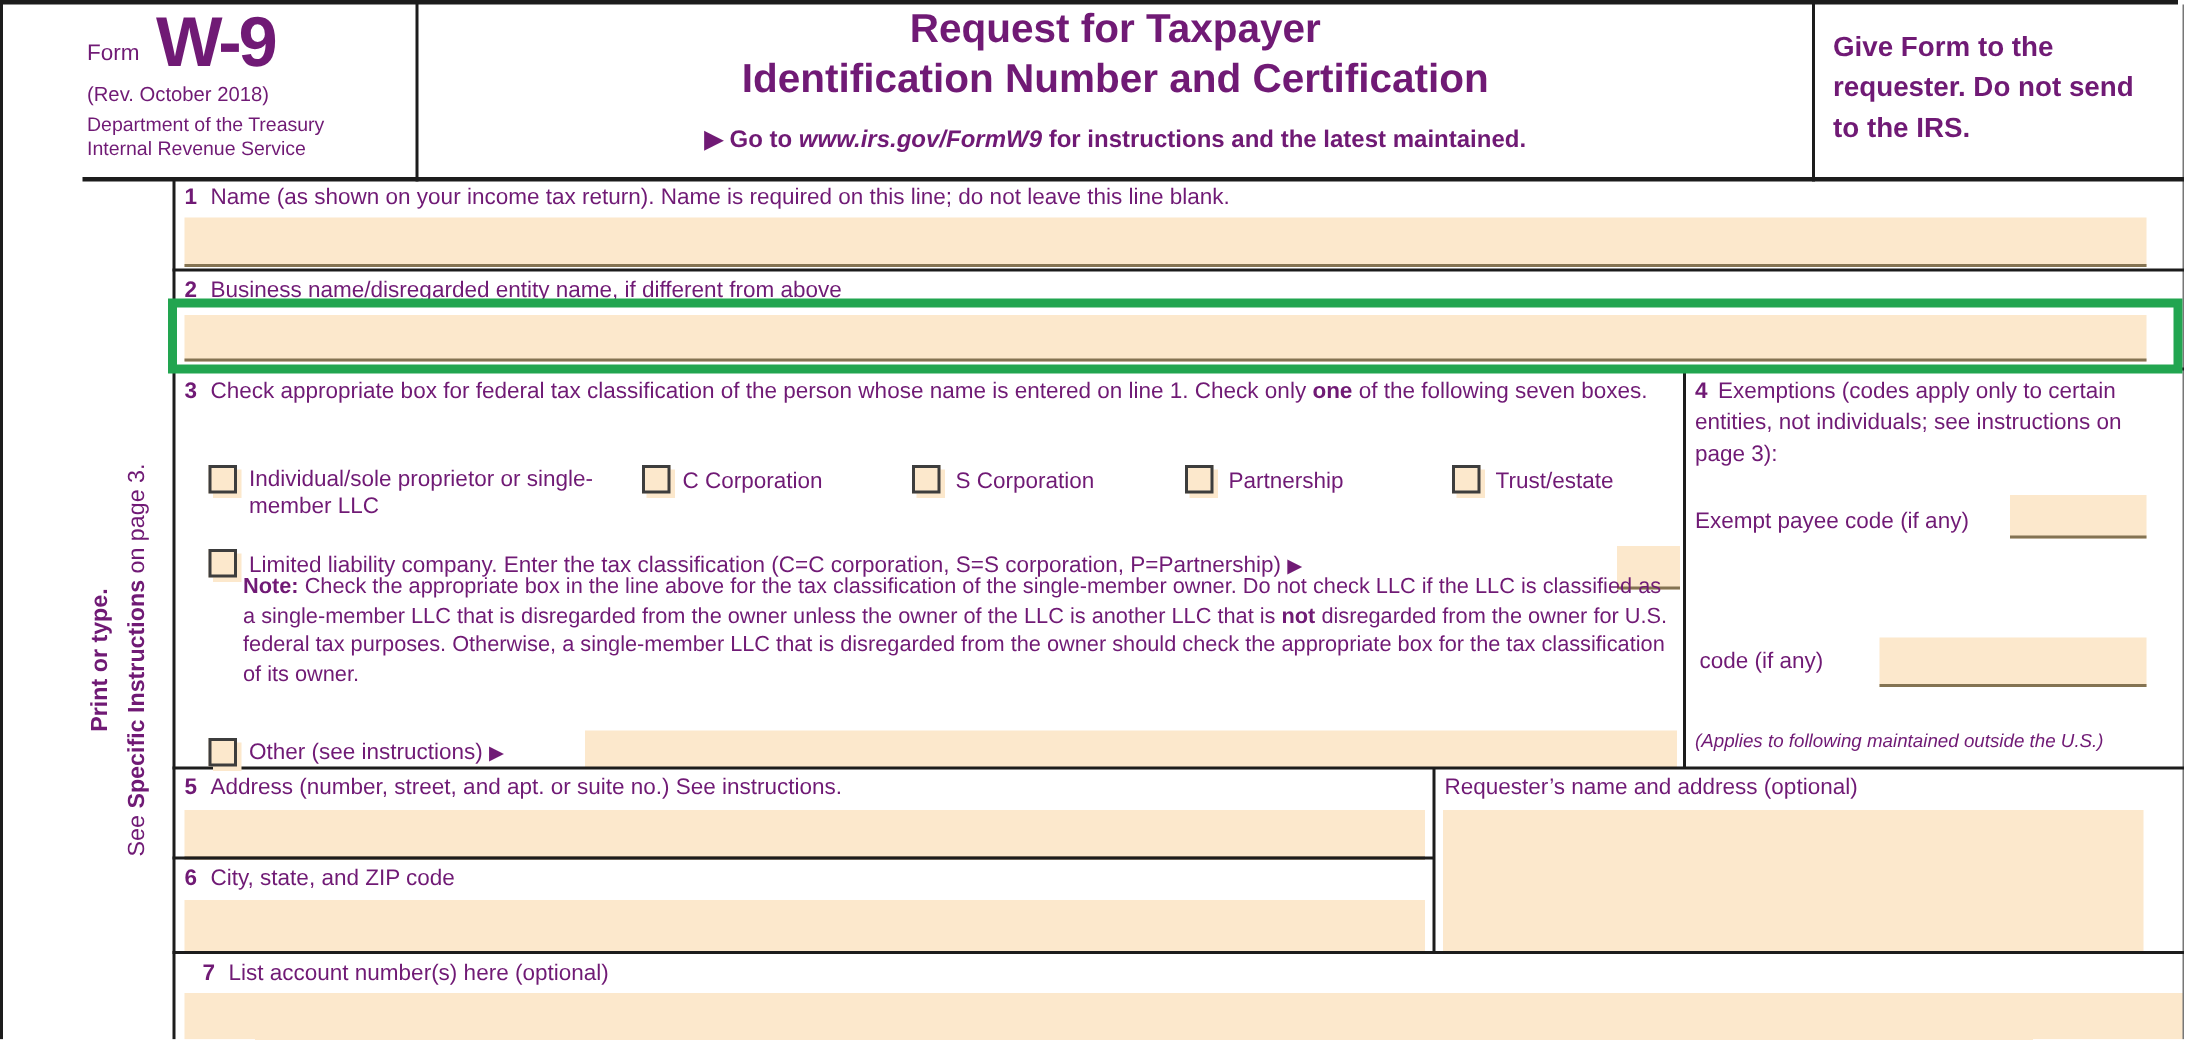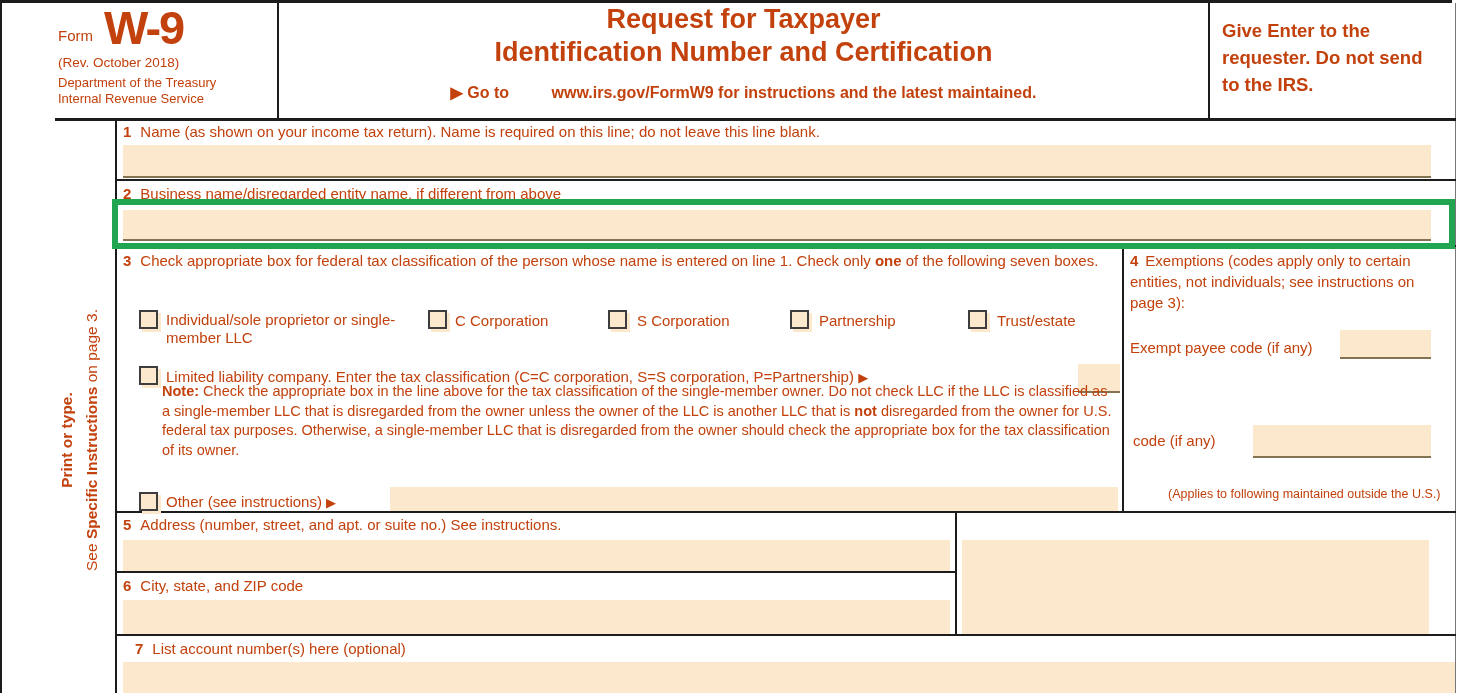--- a/index.html
+++ b/index.html
@@ -1,28 +1,28 @@
 <!DOCTYPE html>
 <html><head>
 <meta charset="utf-8">
 <style>
   html,body{margin:0;padding:0;background:#fff;}
   .page{position:relative;width:1469px;height:693px;background:#fff;overflow:hidden;
-        font-family:"Liberation Sans",sans-serif;color:#c2410c;}
+        font-family:"Liberation Sans",sans-serif;color:#701a75;}
   .hline,.vline{position:absolute;background:#1c1c1c;z-index:2;}
   .fld{position:absolute;background:#fce8cc;border-bottom:2px solid #847352;z-index:1;}
   .lbl{position:absolute;font-size:15px;line-height:19px;z-index:3;white-space:nowrap;}
   .wrap{white-space:normal;}
   .num{font-weight:bold;margin-right:9px;}
   .cb{position:absolute;width:15px;height:15px;border:2px solid #3d3d3d;background:#fce8cc;
       box-shadow:3px 3px 0 #fce8cc;z-index:3;}
   .cb-lbl{position:absolute;font-size:15px;line-height:18px;z-index:3;}
   .hl-box{position:absolute;border:6px solid #22a550;box-sizing:border-box;z-index:10;pointer-events:none;}
   .hdr-small{position:absolute;font-size:13.5px;line-height:16px;z-index:3;white-space:nowrap;}
-  .italic{margin-left:38px;}
+  .italic{font-style:italic;}
   .arrow{font-size:13px;}
 </style>
 </head>
 <body>
 
 <div class="page">
 
   <div class="hline" style="left:0;top:0;width:1452px;height:3px;"></div>
   <div class="vline" style="left:0;top:0;width:2px;height:693px;"></div>
   <div class="vline" style="left:1455px;top:3px;width:1px;height:690px;background:#777;"></div>
@@ -40,21 +40,21 @@
   <div style="position:absolute;left:279px;top:3px;width:929px;text-align:center;z-index:3;">
     <div style="font-size:27px;font-weight:bold;line-height:33px;">
       <span>Request for Taxpayer</span><br>
       <span>Identification Number and Certification</span>
     </div>
     <div style="font-size:16px;font-weight:bold;margin-top:14px;">
       <span>▶ Go to </span><span class="italic">www.irs.gov/FormW9</span><span> for instructions and the latest maintained.</span>
     </div>
   </div>
 
-  <div style="position:absolute;left:1222px;top:17px;width:220px;font-size:18.5px;font-weight:bold;line-height:27px;z-index:3;">Give Enter to the requester. Do not send to the IRS.</div>
+  <div style="position:absolute;left:1222px;top:17px;width:220px;font-size:18.5px;font-weight:bold;line-height:27px;z-index:3;">Give Form to the requester. Do not send to the IRS.</div>
 
   <div class="vline" style="left:115px;top:118px;width:2px;height:575px;"></div>
   <div style="position:absolute;left:-133px;top:412px;width:430px;height:56px;transform:rotate(-90deg);text-align:center;z-index:3;font-size:15.5px;line-height:25px;">
     <div style="font-weight:bold;">Print or type.</div>
     <div><span>See </span><b>Specific Instructions</b><span> on page 3.</span></div>
   </div>
 
   <div class="lbl" style="left:123px;top:122px;">
     <b class="num">1</b><span>Name (as shown on your income tax return). Name is required on this line; do not leave this line blank.</span>
   </div>
@@ -115,20 +115,21 @@
   <div class="lbl" style="left:1133px;top:431px;">code (if any)</div>
   <div class="fld" style="left:1253px;top:425px;width:178px;height:31px;"></div>
 
   <div class="lbl italic" style="left:1130px;top:485px;font-size:12.5px;">(Applies to following maintained outside the U.S.)</div>
 
   <div class="lbl" style="left:123px;top:515px;">
     <b class="num">5</b><span>Address (number, street, and apt. or suite no.) See instructions.</span>
   </div>
   <div class="fld" style="left:123px;top:540px;width:827px;height:31px;"></div>
   <div class="vline" style="left:955px;top:512px;width:2px;height:124px;"></div>
+  <div class="lbl" style="left:963px;top:515px;">Requester’s name and address (optional)</div>
   <div class="fld" style="left:962px;top:540px;width:467px;height:94px;"></div>
 
   <div class="hline" style="left:115px;top:571px;width:841px;height:2px;"></div>
 
   <div class="lbl" style="left:123px;top:576px;">
     <b class="num">6</b><span>City, state, and ZIP code</span>
   </div>
   <div class="fld" style="left:123px;top:600px;width:827px;height:34px;border-bottom:none;"></div>
 
   <div class="hline" style="left:115px;top:634px;width:1341px;height:2px;"></div>

